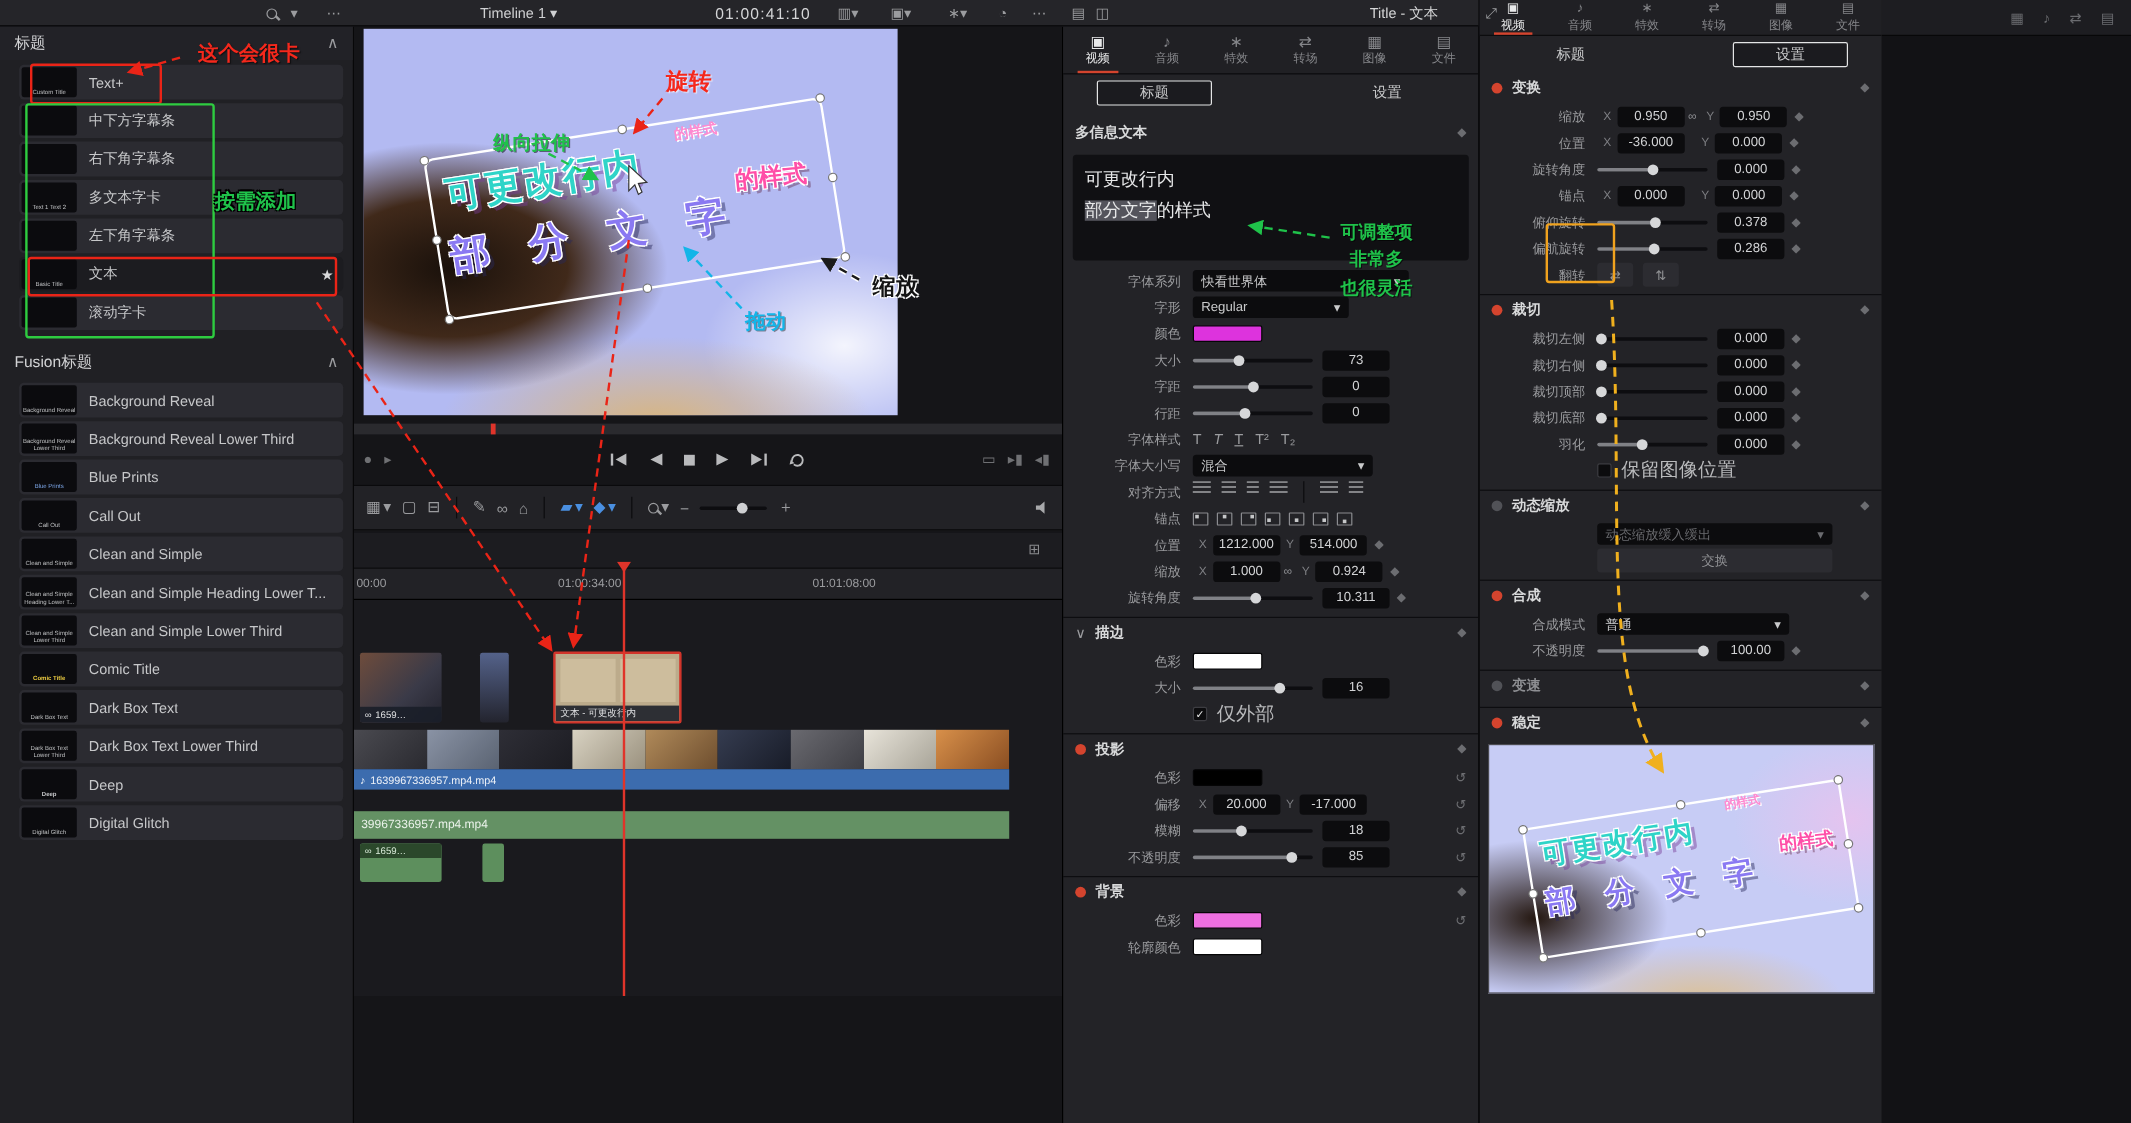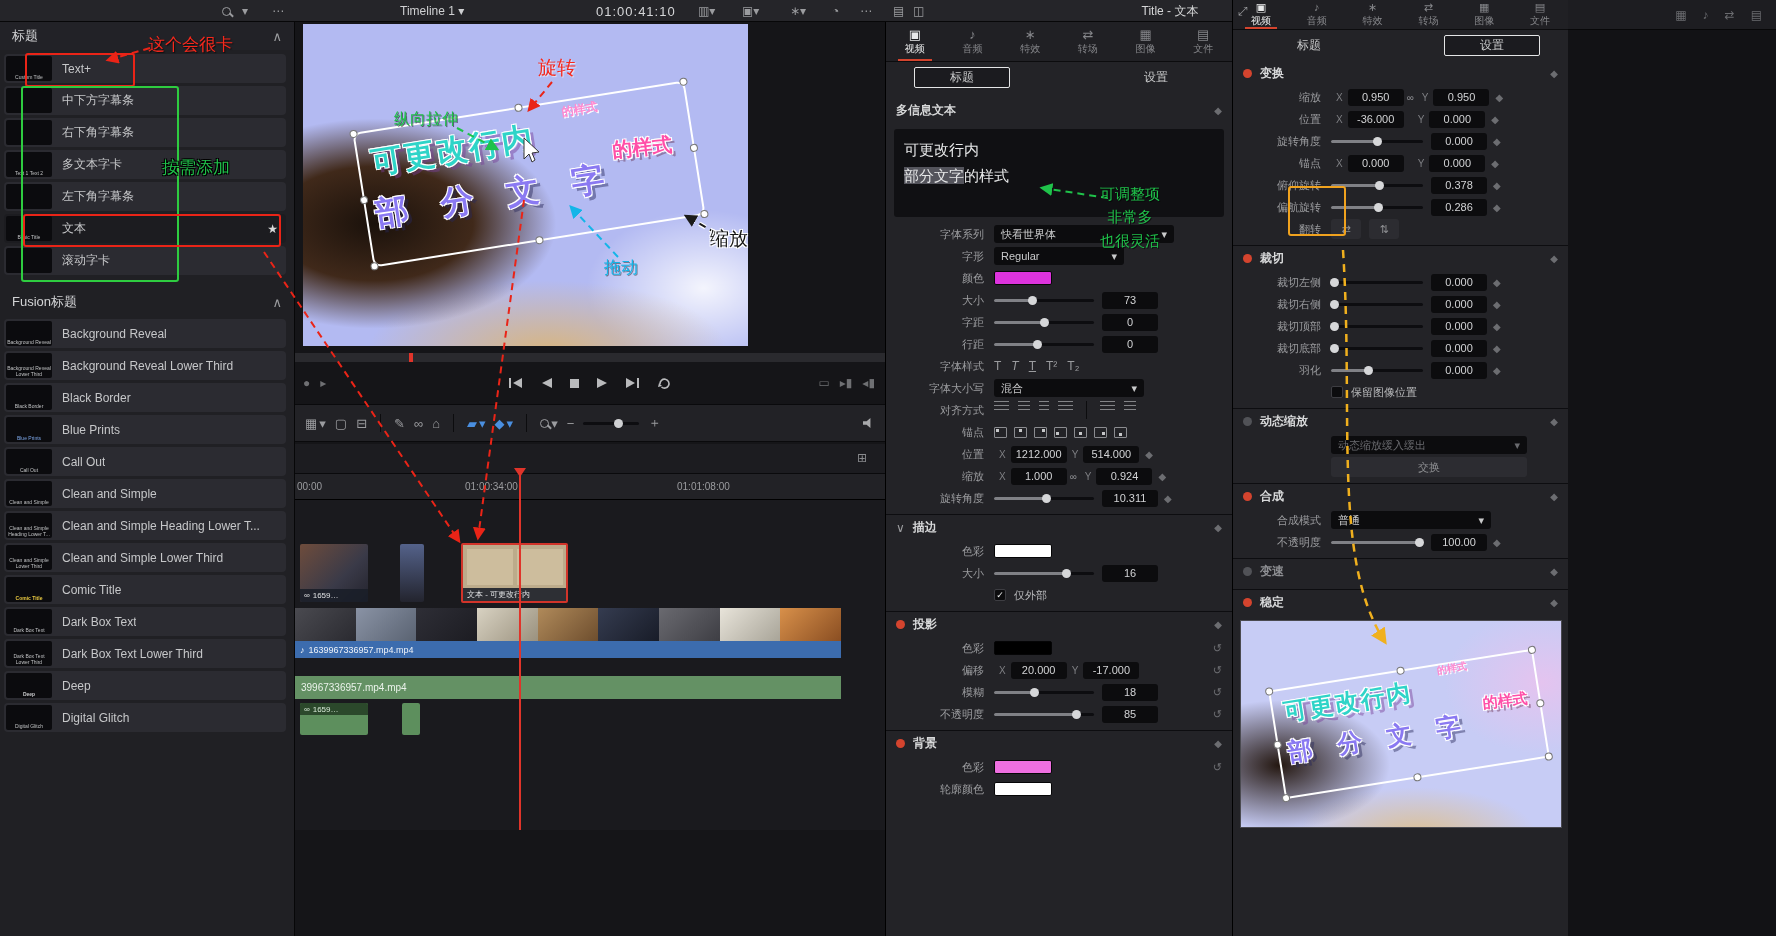--- a/index.html
+++ b/index.html
@@ -9,21 +9,21 @@
 
   
   .topbar { position:absolute; left:0; top:0; width:1232px; height:22px; background:#252529; border-bottom:1px solid #070708; z-index:5; }
   .topbar .tb { position:absolute; top:0; height:22px; display:flex; align-items:center; color:#9b9c9f; font-size:12px; }
   .mag { width:9px; height:9px; border:1.5px solid #9b9c9f; border-radius:50%; position:relative; display:inline-block; }
   .mag::after { content:''; position:absolute; width:5px; height:1.5px; background:#9b9c9f; right:-4px; bottom:-1px; transform:rotate(45deg); }
 
   
   .left-panel { position:absolute; left:0; top:22px; width:295px; height:914px; background:#202024; border-right:1px solid #070708; z-index:2; }
   .lp-head { height:28px; display:flex; align-items:center; justify-content:space-between; padding:0 12px; color:#d2d3d5; font-size:13px; background:#222227; }
-  .lp-list { padding:4px 8px 0 4px; }
+  .lp-list { padding:4px 8px 0 16px; }
   .item { display:flex; align-items:center; background:#2b2b31; border-radius:4px; height:29px; margin-bottom:3px; padding:2px 8px 2px 2px; }
   .item.sel { background:#1c1c20; }
   .thumb { width:46px; height:25px; background:#0b0b0e; border-radius:2px; margin-right:10px; color:#bfc0c2; font-size:5px; line-height:6px; display:flex; align-items:flex-end; justify-content:center; overflow:hidden; flex:none; padding:1px; text-align:center; }
   .item-label { font-size:12px; color:#c6c7c9; white-space:nowrap; overflow:hidden; }
   .item .star { margin-left:auto; color:#d8d9da; font-size:12px; }
   .fu-head { height:26px; display:flex; align-items:center; justify-content:space-between; padding:0 12px; margin-top:14px; color:#d2d3d5; font-size:13px; }
 
   .center { position:absolute; left:295px; top:22px; width:590px; height:914px; background:#151518; z-index:1; }
   .viewer { position:absolute; left:8px; top:2px; width:445px; height:322px; overflow:hidden;
     background:
@@ -92,21 +92,21 @@
   .lnk { color:#8d8e92; font-size:10px; margin:0 3px; flex:none; }
   .slider { position:relative; width:100px; height:13px; flex:none; margin-right:8px; }
   .inspB .slider { width:92px; }
   .slider::before { content:''; position:absolute; left:0; right:0; top:5px; height:3px; background:#0d0d10; border-radius:2px; }
   .sl-fill { position:absolute; left:0; top:5px; height:3px; background:#808186; border-radius:2px; }
   .sl-thumb { position:absolute; top:2px; width:9px; height:9px; margin-left:-4px; background:#d6d7d9; border-radius:50%; }
   .dd { height:18px; background:#0c0c0e; border-radius:3px; display:flex; align-items:center; justify-content:space-between; padding:0 7px; color:#c9cacb; font-size:11px; }
   .dd.dim { color:#6a6b6f; }
   .sw { width:58px; height:14px; border-radius:2px; border:1px solid #050506; flex:none; }
   .chk { width:12px; height:12px; border-radius:2px; background:#0c0c0e; border:1px solid #3d3d42; color:#eceded; font-size:9px; display:flex; align-items:center; justify-content:center; flex:none; margin-right:8px; }
-  .clabel { font-size:11px; color:#b9babc; }
+  .clabel { font-size:16px; color:#b9babc; }
   .texted { margin:6px 8px; height:88px; background:#101013; border-radius:3px; padding:8px 10px; font-size:15px; line-height:1.7; color:#e6e7e8; }
   .texted .hl { background:#54545c; }
   .tstyle { display:flex; gap:10px; color:#9b9c9f; font-size:12px; align-items:baseline; }
   .al-icon { width:15px; height:12px; background:repeating-linear-gradient(#9b9c9f 0 1.5px, transparent 1.5px 4px); opacity:.8; }
   .al-icon.c { width:12px; } .al-icon.r { width:10px; }
   .anch { width:13px; height:11px; border:1px solid #8b8c90; border-radius:1px; position:relative; }
   .anch i { position:absolute; width:3px; height:3px; background:#c6c7c9; }
   .btn { height:20px; background:#2c2c31; border-radius:3px; color:#8f9093; font-size:11px; display:flex; align-items:center; justify-content:center; }
 
   .prev { position:absolute; left:7px; top:620px; width:322px; height:208px; overflow:hidden; border:1px solid #4a4a50;
@@ -119,21 +119,21 @@
   .prev .t1 { font-size:24px; left:10px; top:6px; }
   .prev .t2 { font-size:25px; top:46px; letter-spacing:9px; }
   .prev .tsfx { font-size:15px; left:208px; top:36px; }
   .prev .t1small { left:168px; top:-2px; font-size:10px; }
 
   .farR { position:absolute; left:1568px; top:0; width:208px; height:936px; background:#121215; z-index:2; }
   .farR .fr-top { height:30px; background:#1d1d21; border-bottom:1px solid #070708; display:flex; align-items:center; justify-content:flex-end; gap:16px; padding:0 14px; color:#6a6b6f; font-size:12px; }
 
   
   .abox { position:absolute; z-index:70; border-radius:3px; }
-  .ann { position:absolute; z-index:85; font-weight:400; white-space:nowrap; }
+  .ann { position:absolute; z-index:85; font-weight:700; white-space:nowrap;margin-left:17px; }
   .overlay { position:absolute; left:0; top:0; z-index:80; pointer-events:none; }
   .dr { stroke:#ea2417; stroke-width:2; fill:none; stroke-dasharray:7 5; }
   .dg { stroke:#1fc24a; stroke-width:2; fill:none; stroke-dasharray:7 5; }
   .db { stroke:#13b5e8; stroke-width:2; fill:none; stroke-dasharray:7 5; }
   .dk { stroke:#1b1b1b; stroke-width:2; fill:none; stroke-dasharray:7 5; }
   .dkw { stroke:#ffffff; stroke-width:4.5; fill:none; stroke-dasharray:7 5; }
   .dy { stroke:#f0b01e; stroke-width:2.5; fill:none; stroke-dasharray:8 6; }
 </style>
 </head>
 <body>
@@ -202,24 +202,20 @@
       <span class="chev">∧</span>
     </div>
     <div class="lp-list">
       <div class="item">
           <span class="thumb">Background Reveal</span>
           <span class="item-label">Background Reveal</span>
         </div>
       <div class="item">
           <span class="thumb">Background Reveal Lower Third</span>
           <span class="item-label">Background Reveal Lower Third</span>
-        </div>
-      <div class="item">
-          <span class="thumb">Black Border</span>
-          <span class="item-label">Black Border</span>
         </div>
       <div class="item">
           <span class="thumb" style="color:#7da7e8;">Blue Prints</span>
           <span class="item-label">Blue Prints</span>
         </div>
       <div class="item">
           <span class="thumb">Call Out</span>
           <span class="item-label">Call Out</span>
         </div>
       <div class="item">

